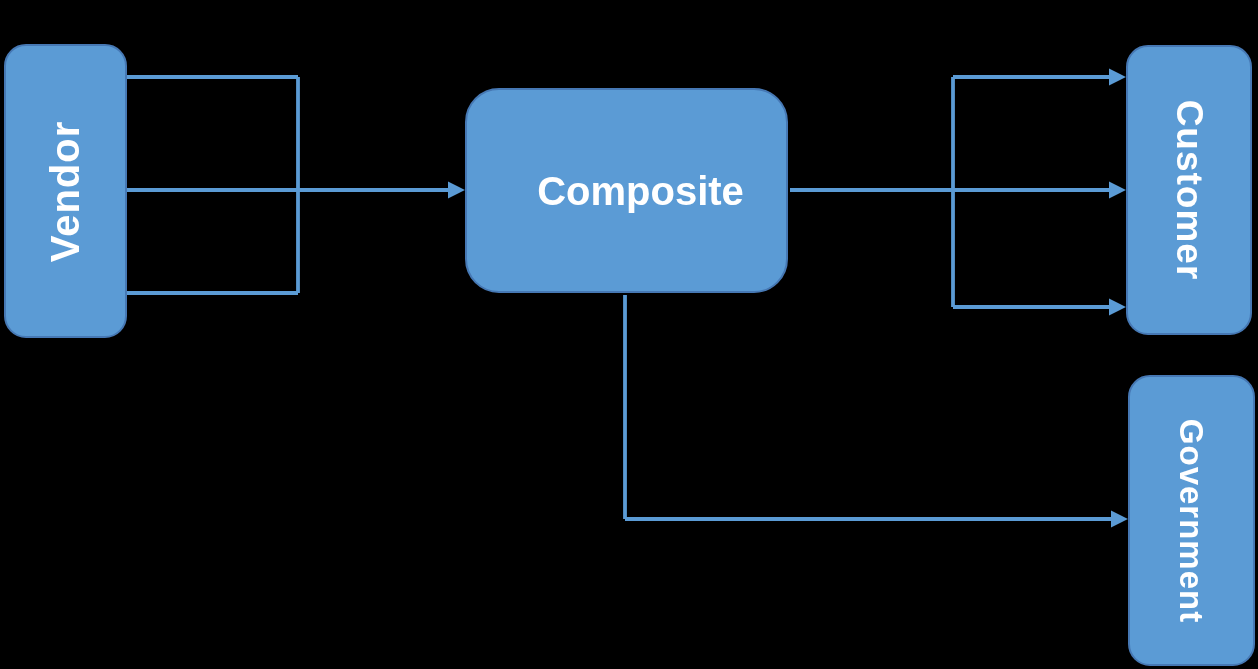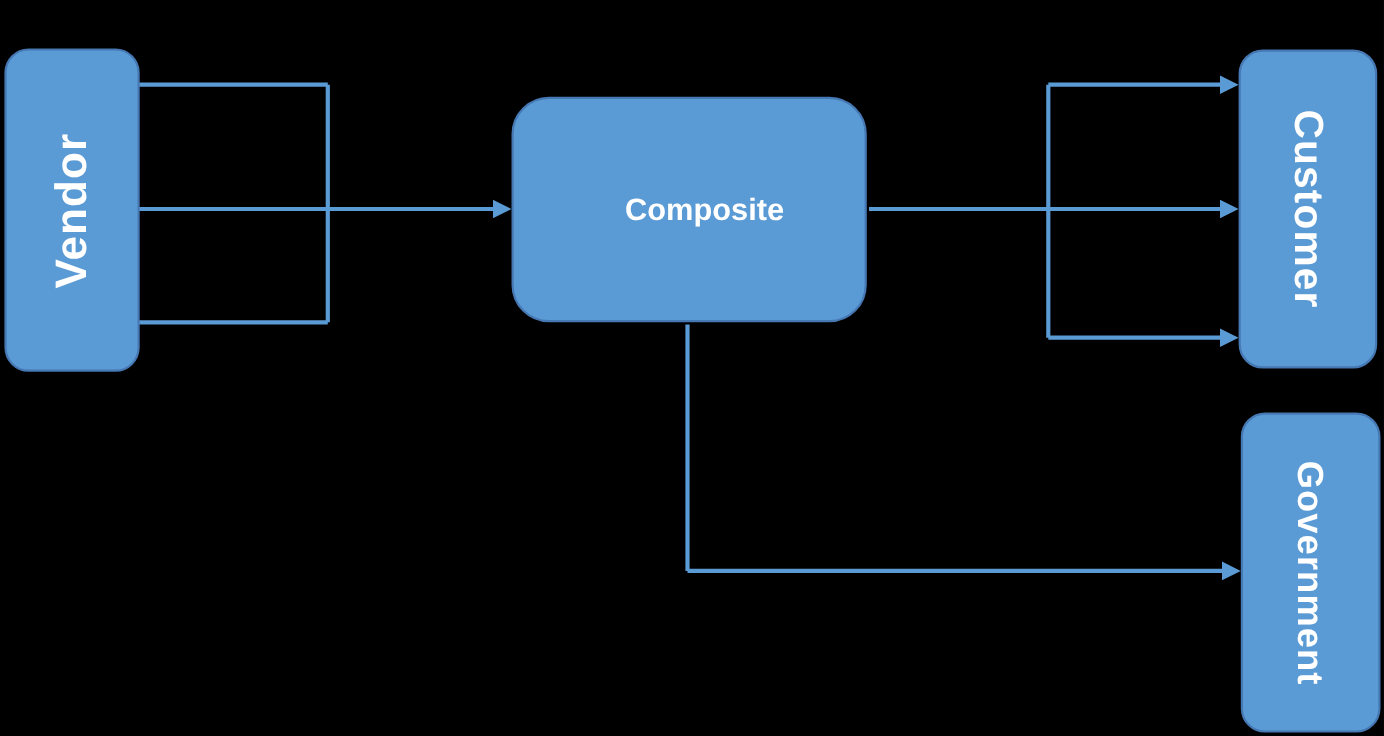--- a/index.html
+++ b/index.html
@@ -68,21 +68,21 @@
 
   .vlabel {
     white-space: nowrap;
     letter-spacing: 1px;
   }
   .rot-ccw { transform: rotate(-90deg); font-size: 40px; }
   .rot-cw  { transform: rotate(90deg);  font-size: 37px; }
   .rot-cw-sm { transform: rotate(90deg); font-size: 33px; }
 
   .taxpayer-line {
-    font-size: 28px;
+    font-size: 40px;
     line-height: 44px;
     white-space: nowrap;
     margin-left: 28px;
   }
 </style>
 </head>
 <body>
 
 <div class="canvas" style="background: rgb(0, 0, 0);">
 

